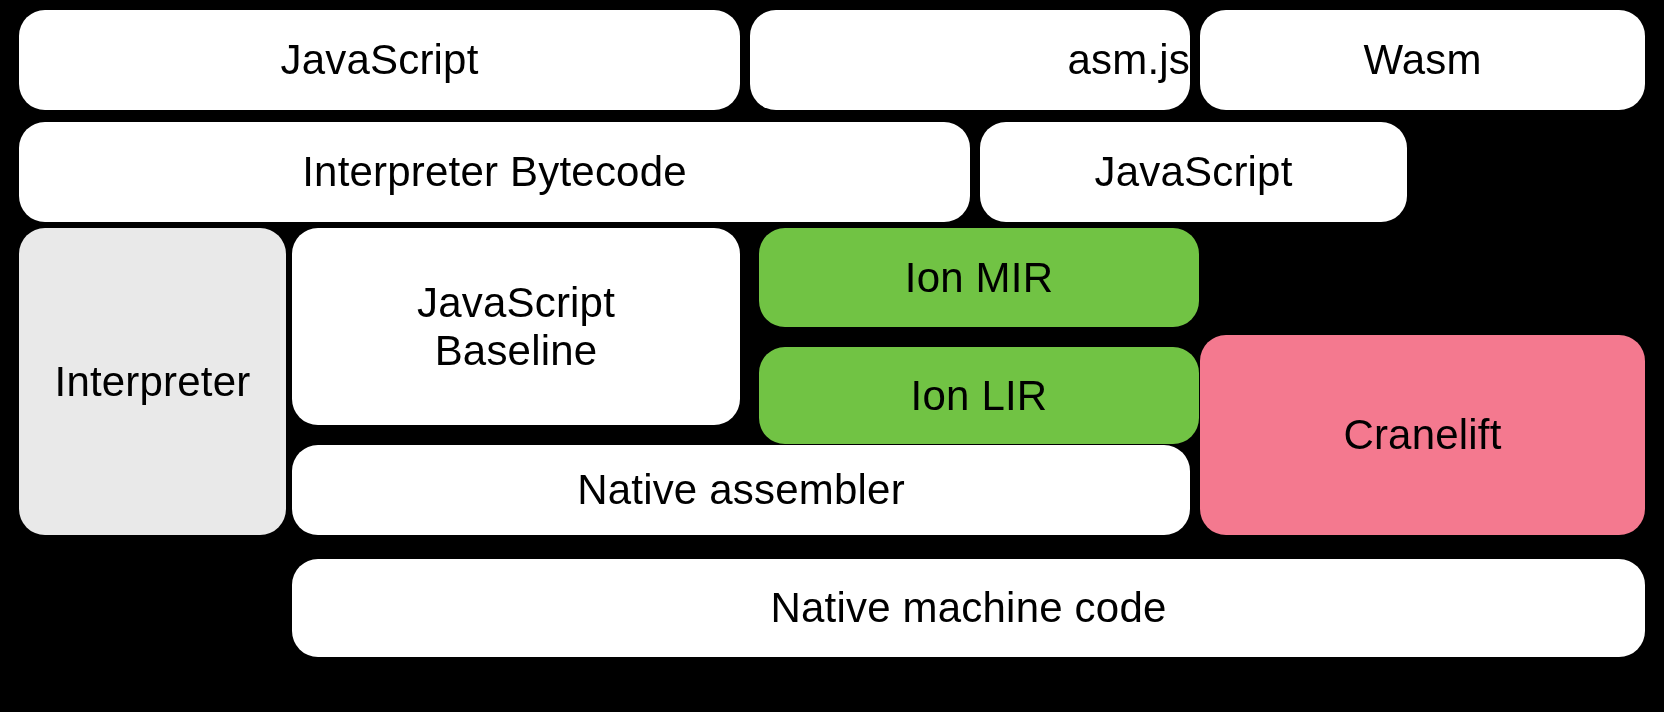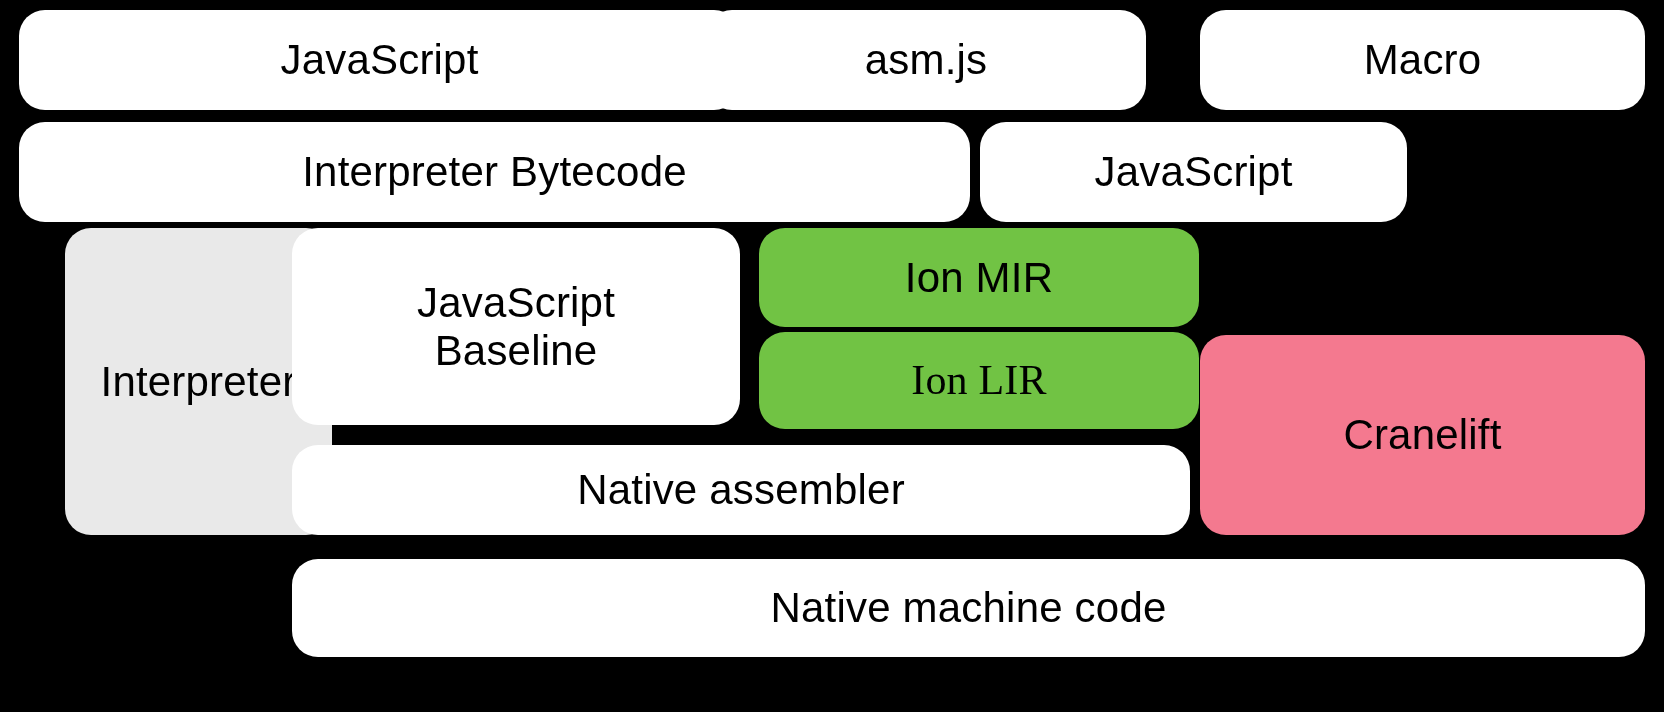--- a/index.html
+++ b/index.html
@@ -30,57 +30,57 @@
     text-align: center;
     color: #000000;
     font-size: 42px;
     line-height: 1.12;
     font-weight: 400;
     letter-spacing: 0.2px;
     white-space: pre-line;
     user-select: none;
   }
   .fill-white { background: #ffffff; }
-  .fill-gray  { background: #e9e9e9; margin-left: 46px; }
+  .fill-gray  { background: #e9e9e9; }
   .fill-green { background: #71c344; margin-left: 9px; }
   .fill-pink  { background: #f4798f; text-align: center; }
 
   
   #n-javascript        { left: 19px;   top: 10px;  width: 721px; height: 100px; }
-  #n-asmjs             { left: 706px;  top: 10px;  width: 440px; height: 100px; }
+  #n-asmjs             { left: 750px;  top: 10px;  width: 440px; height: 100px; justify-content: flex-end; }
   #n-wasm              { left: 1200px; top: 10px;  width: 445px; height: 100px; }
   
   #n-js-bytecode       { left: 19px;   top: 122px; width: 951px; height: 100px; }
   #n-baldrmonkey       { left: 980px;  top: 122px; width: 427px; height: 100px; }
   
   #n-interpreter       { left: 19px;   top: 228px; width: 267px; height: 307px; }
   #n-js-baseline       { left: 292px;  top: 228px; width: 448px; height: 197px; }
   #n-ion-mir           { left: 750px;  top: 228px; width: 440px; height: 99px;  }
-  #n-ion-lir           { left: 750px;  top: 332px; width: 440px; height: 97px; font-family: Liberation Serif, serif;  }
+  #n-ion-lir           { left: 750px;  top: 347px; width: 440px; height: 97px;  }
   #n-cranelift         { left: 1200px; top: 335px; width: 445px; height: 200px; }
   
   #n-macro-assembler   { left: 292px;  top: 445px; width: 898px; height: 90px;  }
   
   #n-native-code       { left: 292px;  top: 543px; width: 1353px; height: 98px; margin-top: 16px; }
 </style>
 </head>
 <body>
 
 <div id="stage">
 
   <div class="node fill-white" id="n-javascript">
     <span>JavaScript</span>
   </div>
 
   <div class="node fill-white" id="n-asmjs">
     <span>asm.js</span>
   </div>
 
   <div class="node fill-white" id="n-wasm">
-    <span>Macro</span>
+    <span>Wasm</span>
   </div>
 
   <div class="node fill-white" id="n-js-bytecode">
     <span>Interpreter Bytecode</span>
   </div>
 
   <div class="node fill-white" id="n-baldrmonkey">
     <span>JavaScript</span>
   </div>
 

